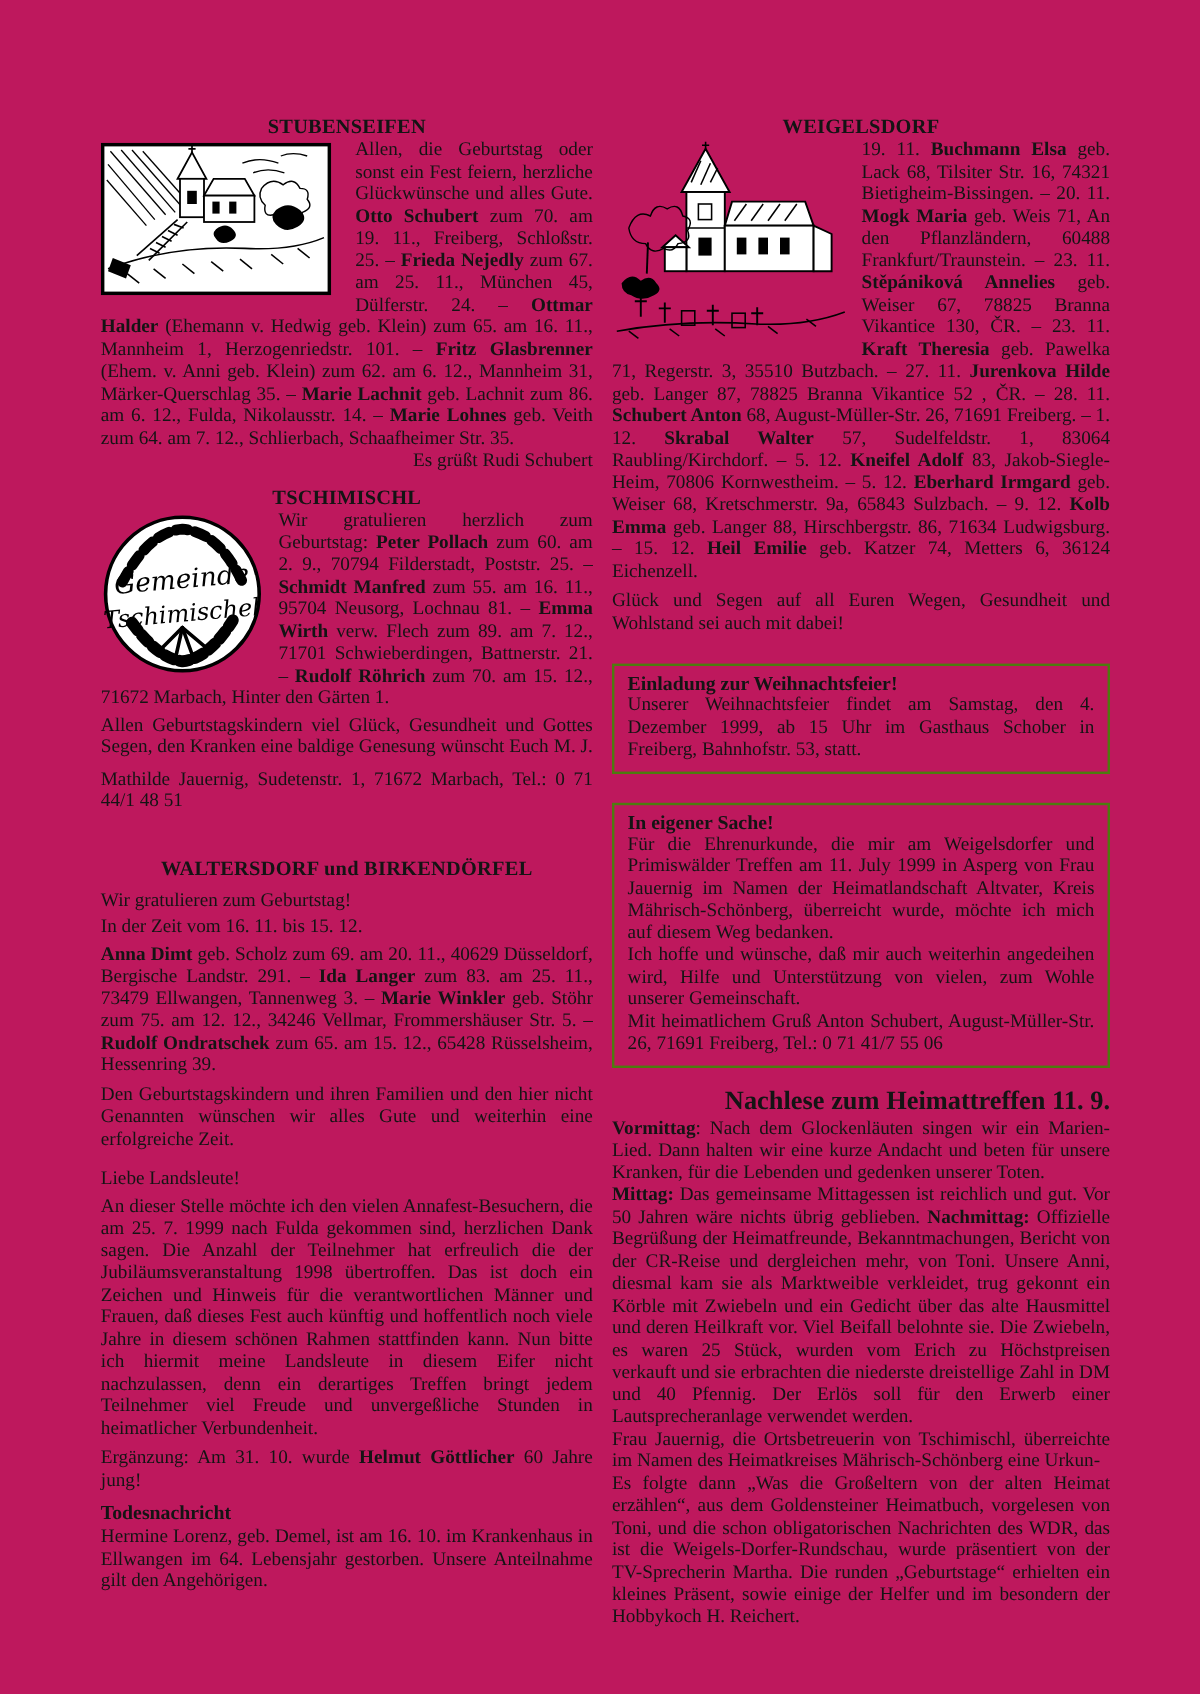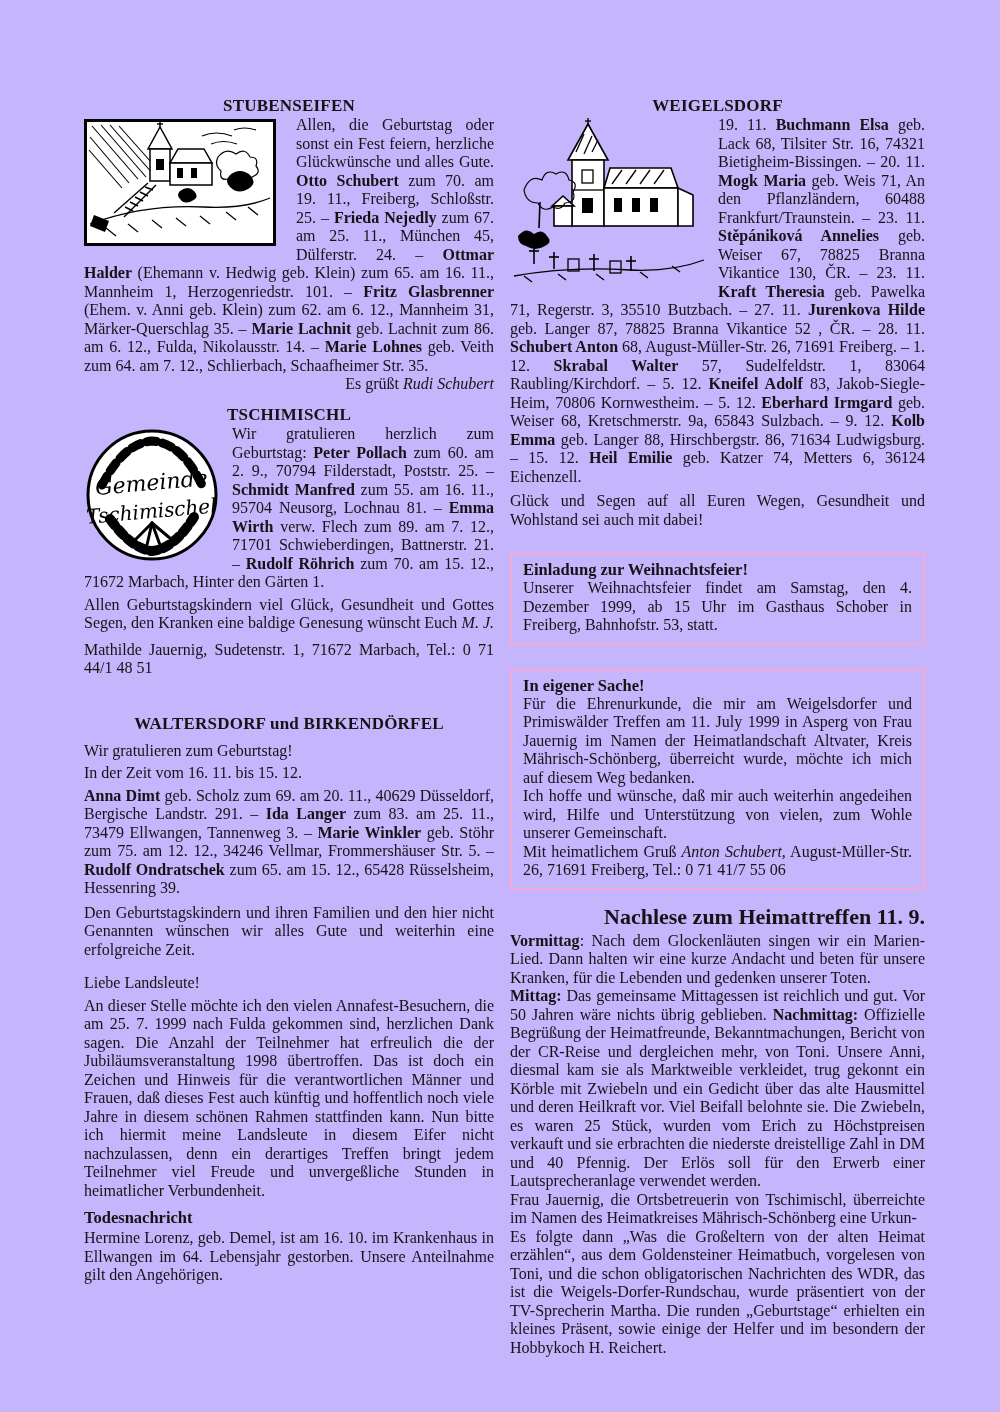--- a/index.html
+++ b/index.html
@@ -1,45 +1,45 @@
 <!DOCTYPE html>
 <html lang="de"><head>
 <meta charset="utf-8">
 <style>
   html,body{margin:0;padding:0;background:#ffffff;}
   .page{
     position:relative;
     width:1000px;height:1412px;
-    background:#c4b5fd;
+    background:#be185d;
     color:#141414;
     font-family:"Liberation Serif","DejaVu Serif",serif;
     overflow:hidden;
   }
   .col{position:absolute;top:96px;}
   .col-left{left:84px;width:410px;}
   .col-right{left:510px;width:415px;}
   p{margin:0;font-size:16px;line-height:18.5px;text-align:justify;}
   .sec-title{
     margin:0;font-size:17px;line-height:20px;font-weight:bold;
     text-align:center;letter-spacing:.2px;
   }
   .sub-title{margin:0;font-size:16.5px;line-height:19px;font-weight:bold;text-align:left;}
   .big-title{margin:0;font-size:22px;line-height:26px;font-weight:bold;text-align:right;}
   .b{font-weight:bold;}
-  .i{font-style:italic;}
+  .i{}
   .fr{float:right;}
   .mt2{margin-top:2px;}.mt4{margin-top:4px;}.mt6{margin-top:6px;}
   .mt8{margin-top:8px;}.mt14{margin-top:14px;}.mt15{margin-top:15px;}
   .mt20{margin-top:20px;}.mt30{margin-top:30px;}.mt36{margin-top:36px;}
   .float-art{float:left;}
   .stub-art{margin:3px 20px 8px 0;}
   .seal-art{margin:2px 12px 4px 0;}
   .weig-art{margin:2px 12px 4px 0;}
   .notice-box{
-    border:2px solid #f9a8d4;
+    border:2px solid #4d7c0f;
     padding:5px 11px 8px 11px;
     margin-top:24px;
   }
   .page-number{
     position:absolute;left:84px;top:1420px;
     font-size:16px;line-height:19px;
   }
   svg{display:block;}
 </style>
 </head>
@@ -130,20 +130,21 @@
       <h2 class="sec-title">WALTERSDORF und BIRKENDÖRFEL</h2>
       <p class="mt8">Wir gratulieren zum Geburtstag!</p>
       <p class="mt4">In der Zeit vom 16. 11. bis 15. 12.</p>
       <p class="mt4"><span class="b">Anna Dimt</span><span> geb. Scholz zum 69. am 20. 11., 40629 Düsseldorf, Bergische Landstr. 291. – </span><span class="b">Ida Langer</span><span> zum 83. am 25. 11., 73479 Ellwangen, Tannenweg 3. – </span><span class="b">Marie Winkler</span><span> geb. Stöhr zum 75. am 12. 12., 34246 Vellmar, Frommershäuser Str. 5. – </span><span class="b">Rudolf Ondratschek</span><span> zum 65. am 15. 12., 65428 Rüsselsheim, Hessenring 39.</span></p>
       <p class="mt6">Den Geburtstagskindern und ihren Familien und den hier nicht Genannten wünschen wir alles Gute und weiterhin eine erfolgreiche Zeit.</p>
     </section>
 
     <section class="mt15">
       <p>Liebe Landsleute!</p>
       <p class="mt4">An dieser Stelle möchte ich den vielen Annafest-Besuchern, die am 25. 7. 1999 nach Fulda gekommen sind, herzlichen Dank sagen. Die Anzahl der Teilnehmer hat erfreulich die der Jubiläumsveranstaltung 1998 übertroffen. Das ist doch ein Zeichen und Hinweis für die verantwortlichen Männer und Frauen, daß dieses Fest auch künftig und hoffentlich noch viele Jahre in diesem schönen Rahmen stattfinden kann. Nun bitte ich hiermit meine Landsleute in diesem Eifer nicht nachzulassen, denn ein derartiges Treffen bringt jedem Teilnehmer viel Freude und unvergeßliche Stunden in heimatlicher Verbundenheit.</p>
+      <p class="mt6"><span>Ergänzung: Am 31. 10. wurde </span><span class="b">Helmut Göttlicher</span><span> 60 Jahre jung!</span></p>
     </section>
 
     <section class="mt8">
       <h3 class="sub-title">Todesnachricht</h3>
       <p class="mt2">Hermine Lorenz, geb. Demel, ist am 16. 10. im Krankenhaus in Ellwangen im 64. Lebensjahr gestorben. Unsere Anteilnahme gilt den Angehörigen.</p>
     </section>
 
   </div>
 
   <div class="col col-right">

